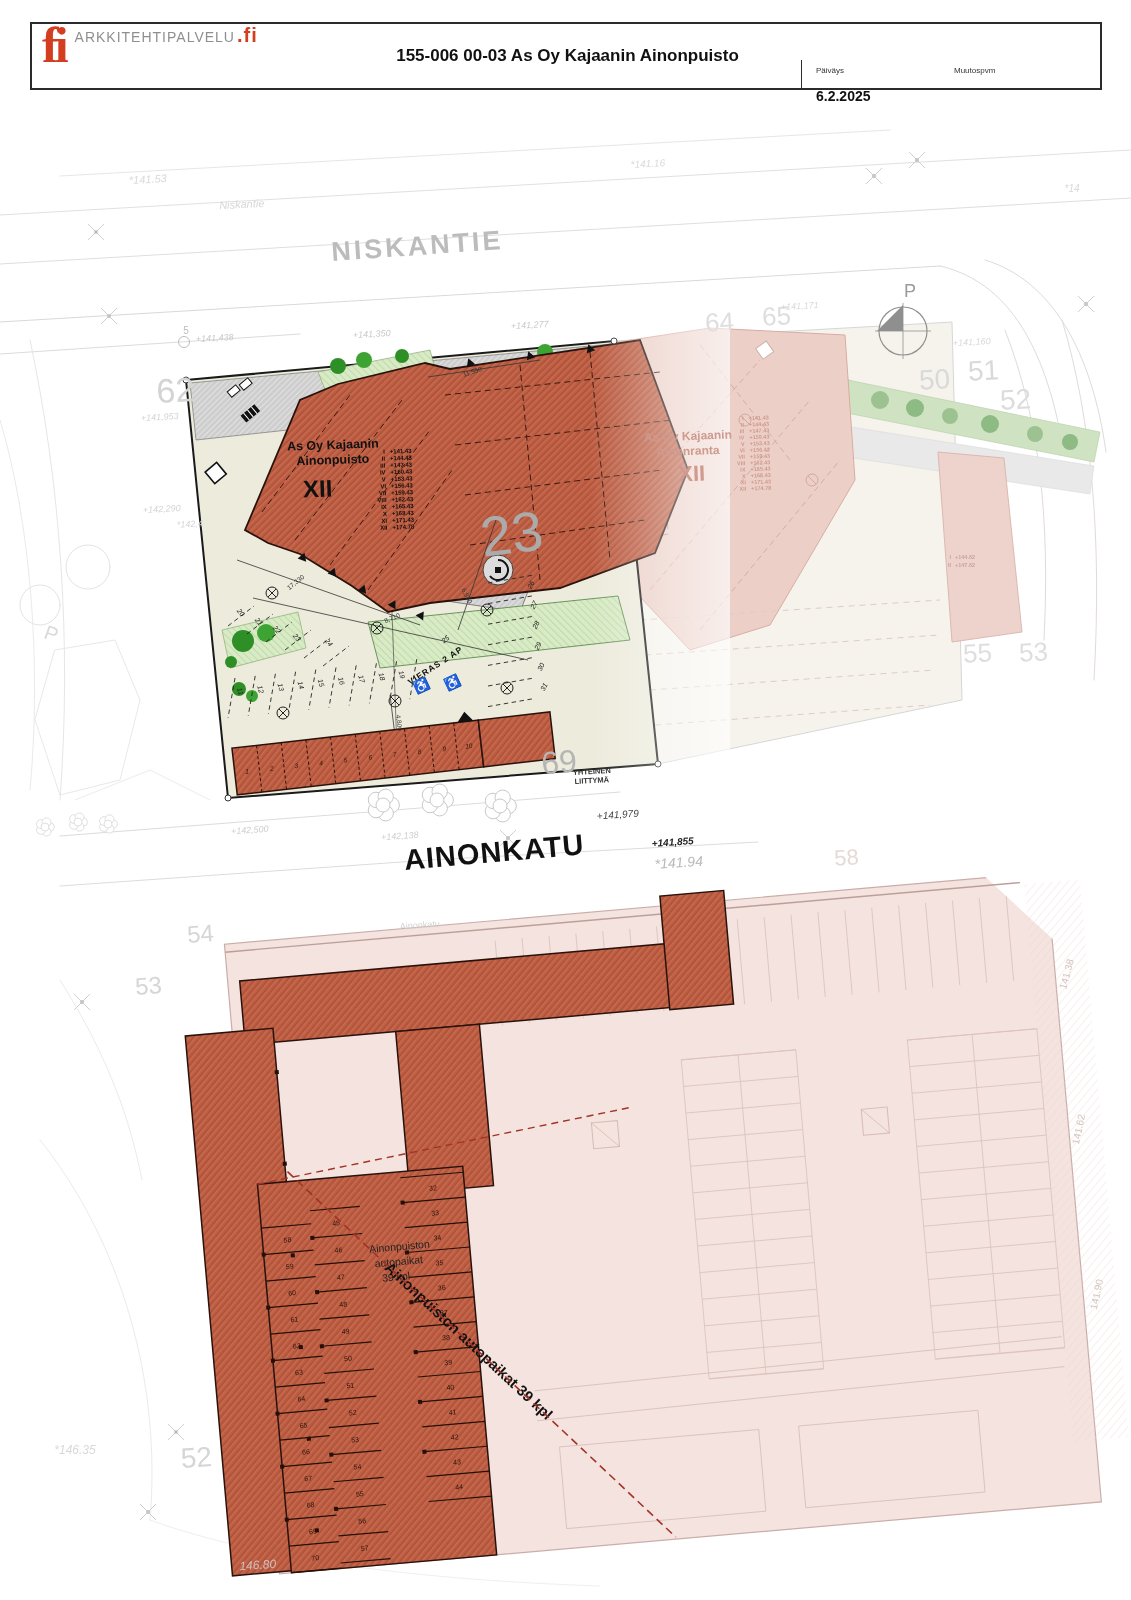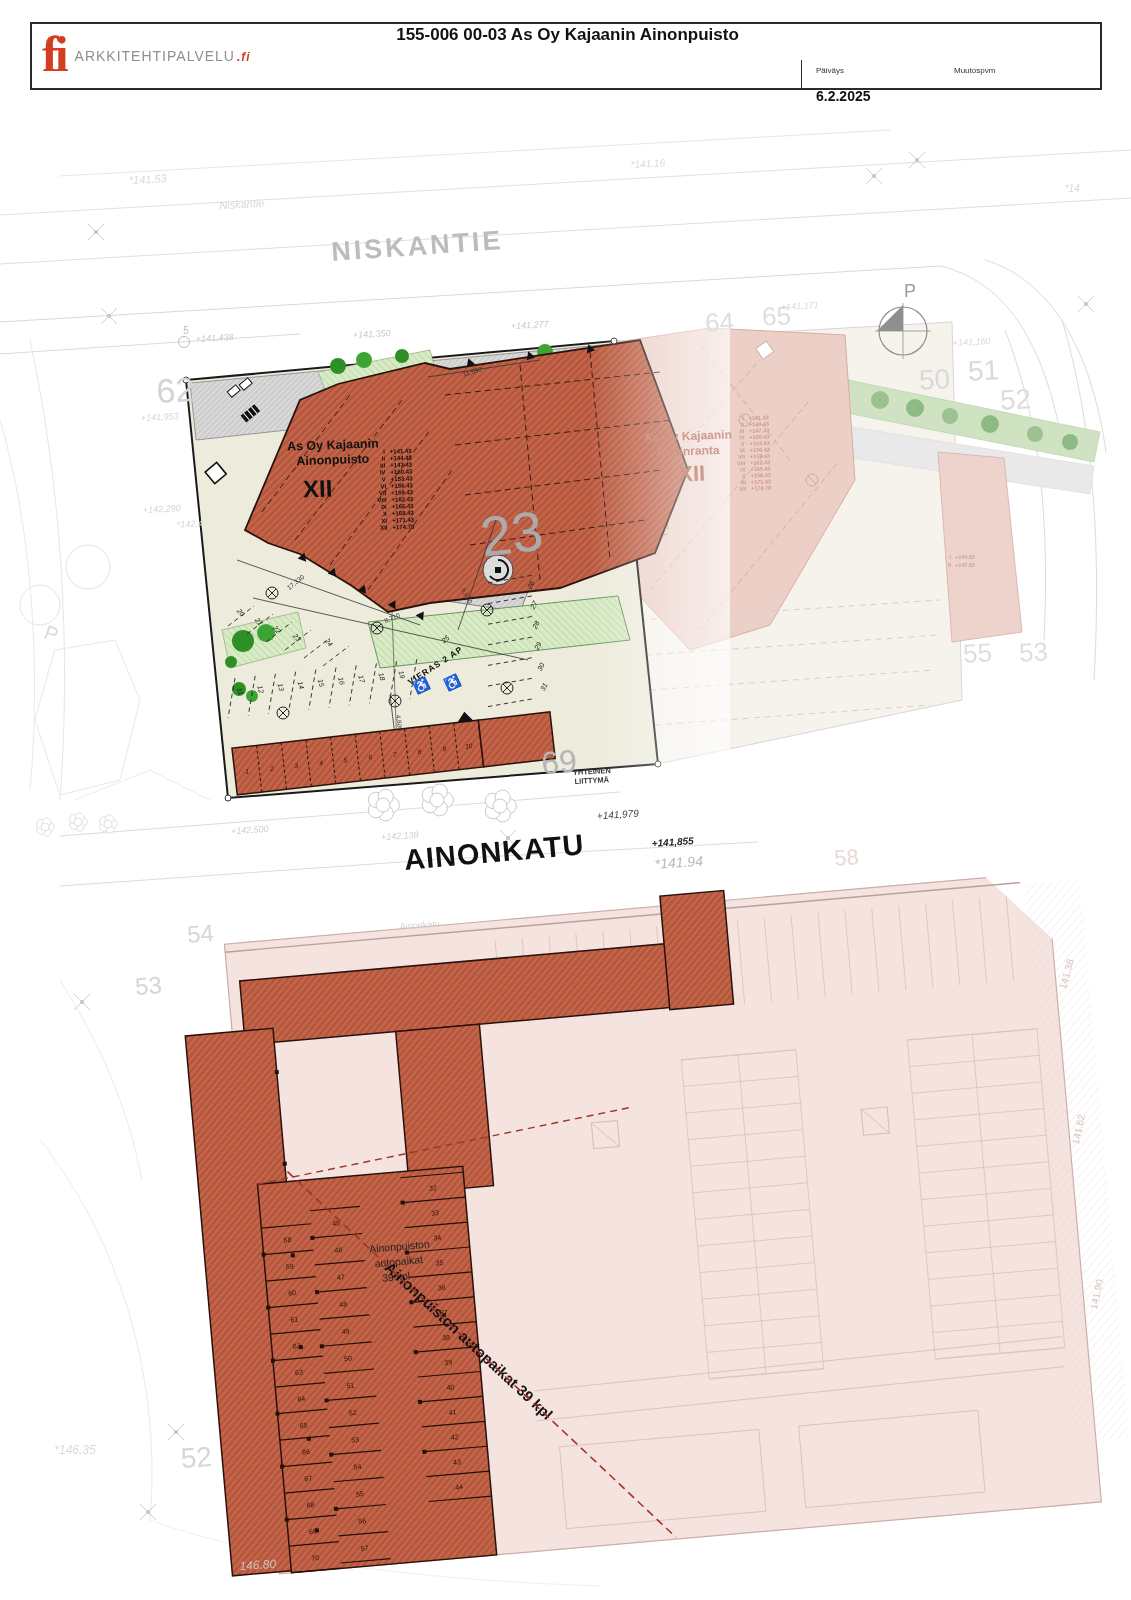--- a/index.html
+++ b/index.html
@@ -1,26 +1,26 @@
 <!DOCTYPE html>
 <html><head>
 <meta charset="utf-8">
 <style>
   html,body{margin:0;padding:0;background:#ffffff;}
   #sheet{position:relative;width:1131px;height:1600px;background:#fff;overflow:hidden;
          font-family:"Liberation Sans", sans-serif;}
   
   .titleblock{position:absolute;left:30px;top:22px;width:1068px;height:64px;
     border:2px solid #2b2b2b;background:#fff;display:flex;align-items:stretch;z-index:5;}
-  .tb-left{width:292px;display:flex;align-items:center;padding-left:10px;}
+  .tb-left{width:292px;display:flex;padding-left:10px;}
   .logo-fi{font-weight:800;font-size:50px;line-height:50px;color:#d43e20;letter-spacing:-4px;
     font-family:"Liberation Serif", serif;margin-right:10px;margin-top:-4px;}
   .logo-name{font-size:14px;color:#8f8f8f;letter-spacing:1px;}
-  .logo-suffix{color:#d43e20;font-weight:800;font-style:italic;font-size:12px;margin-left:2px;}
-  .tb-center{flex:1;text-align:center;display:flex;flex-direction:row;justify-content:center;}
+  .logo-suffix{color:#d43e20;font-weight:800;font-size:20px;margin-left:2px;}
+  .tb-center{flex:1;text-align:center;display:flex;flex-direction:column;justify-content:center;}
   .tb-center .l1,.tb-center .l2{font-weight:700;font-size:17px;color:#111;line-height:22px;}
   .tb-right{width:298px;border-left:1.5px solid #2b2b2b;position:relative;margin-top:36px;}
   .tb-right .flabel{position:absolute;font-size:8px;color:#333;top:6px;}
   .tb-right .flabel.date{left:14px;}
   .tb-right .flabel.rev{left:152px;}
   .tb-right .fvalue{position:absolute;left:14px;top:28px;font-weight:700;font-size:14px;color:#111;}
   svg text{font-family:"Liberation Sans", sans-serif;}
 </style>
 </head>
 <body>

